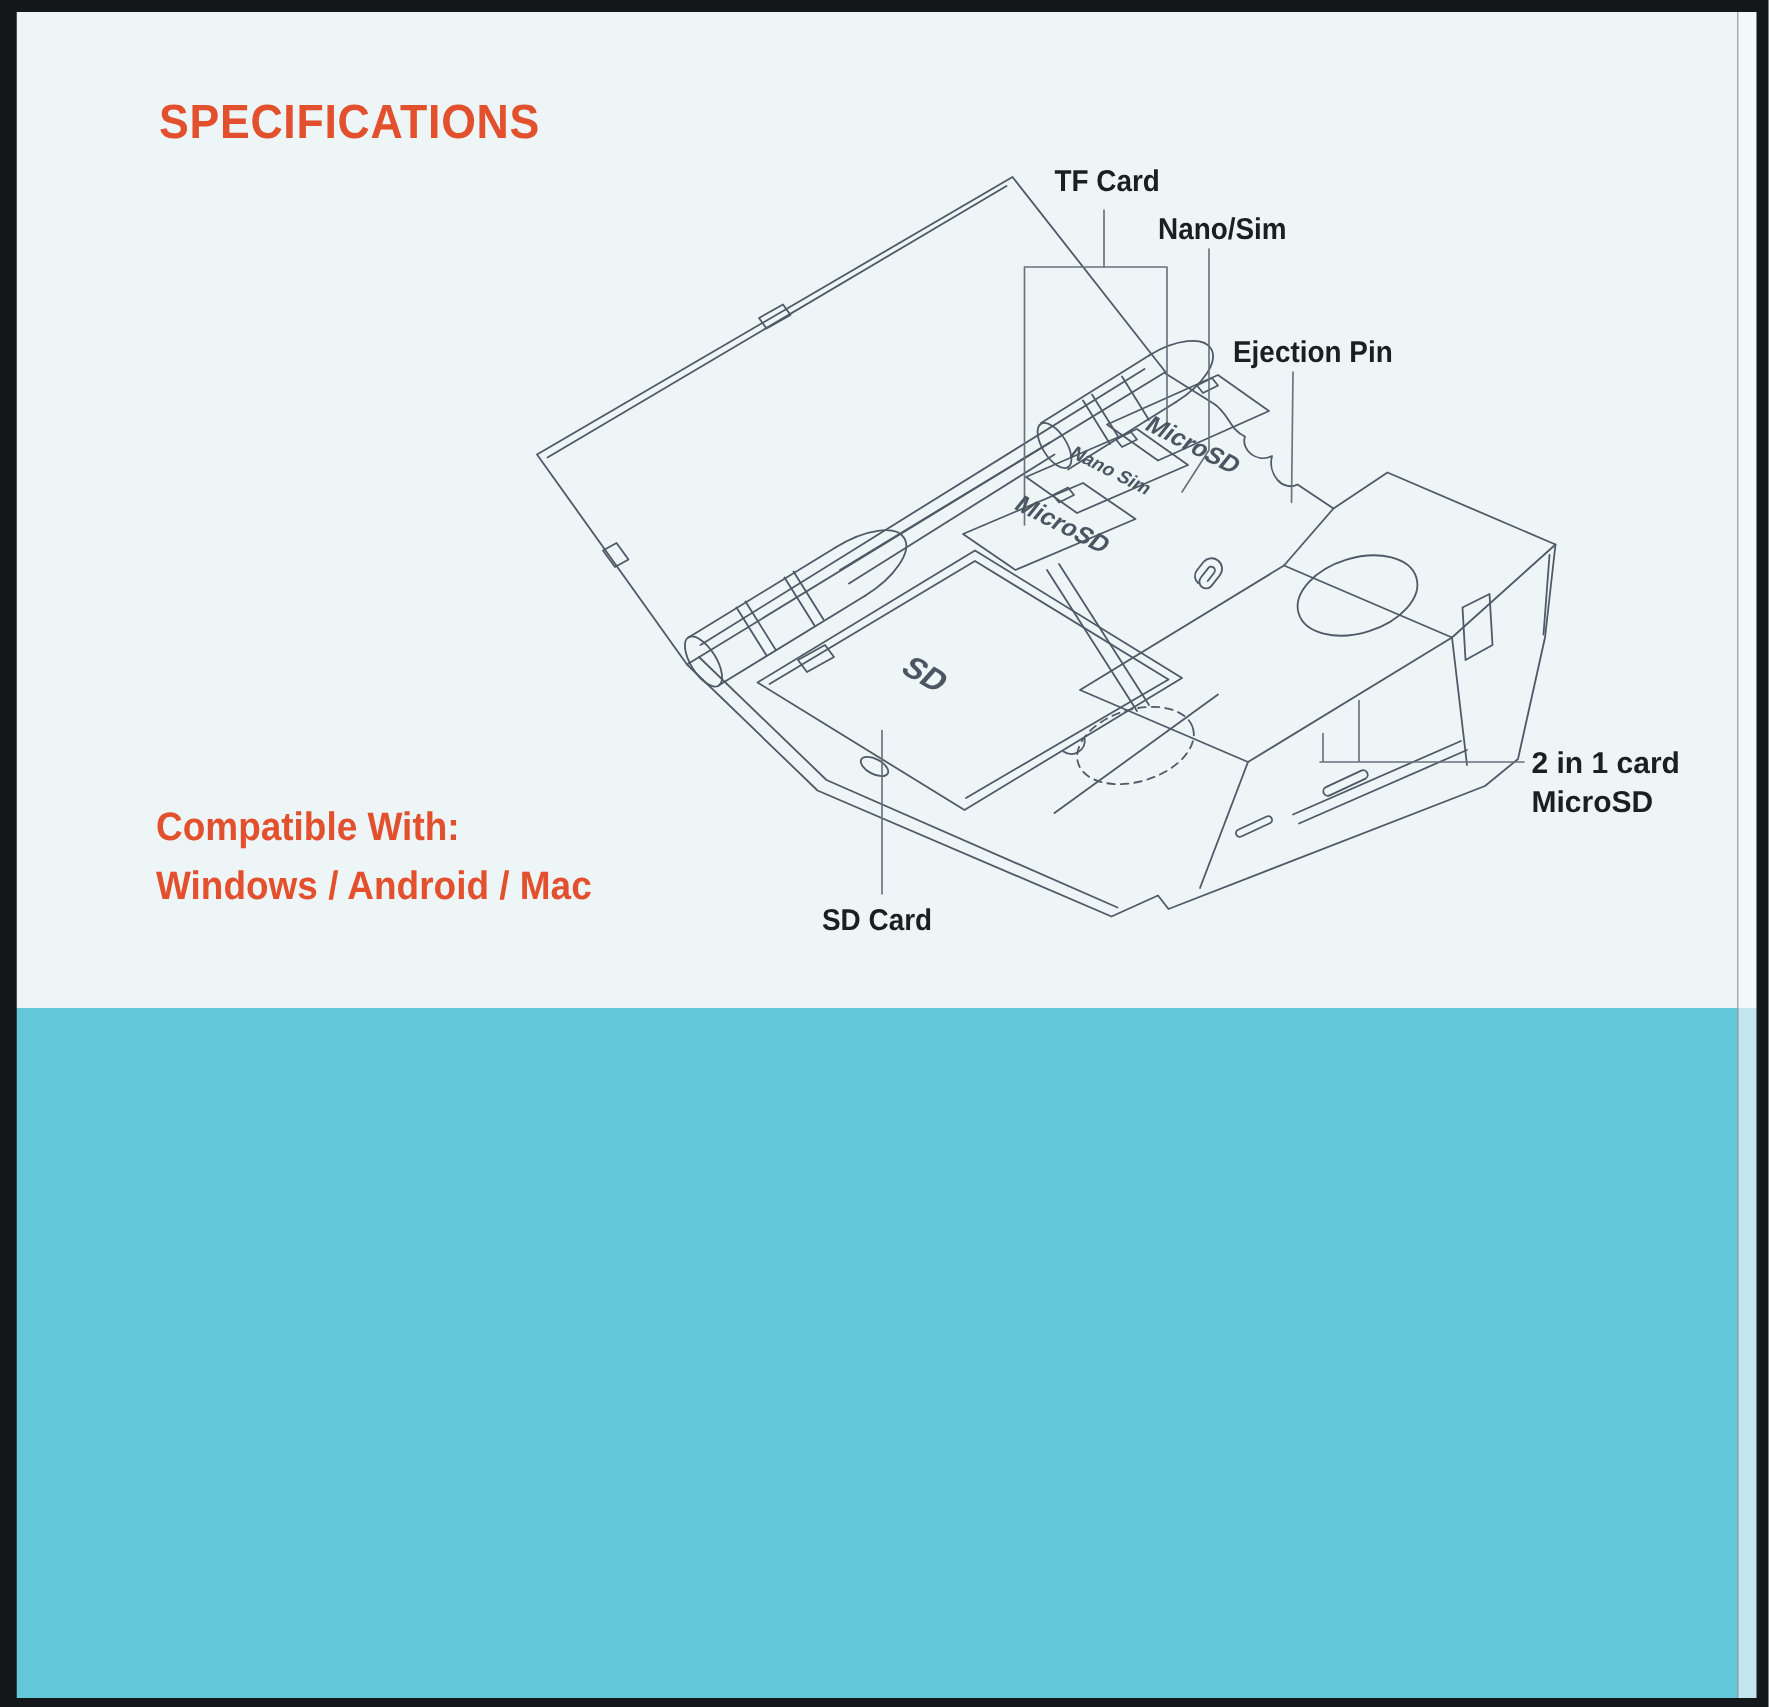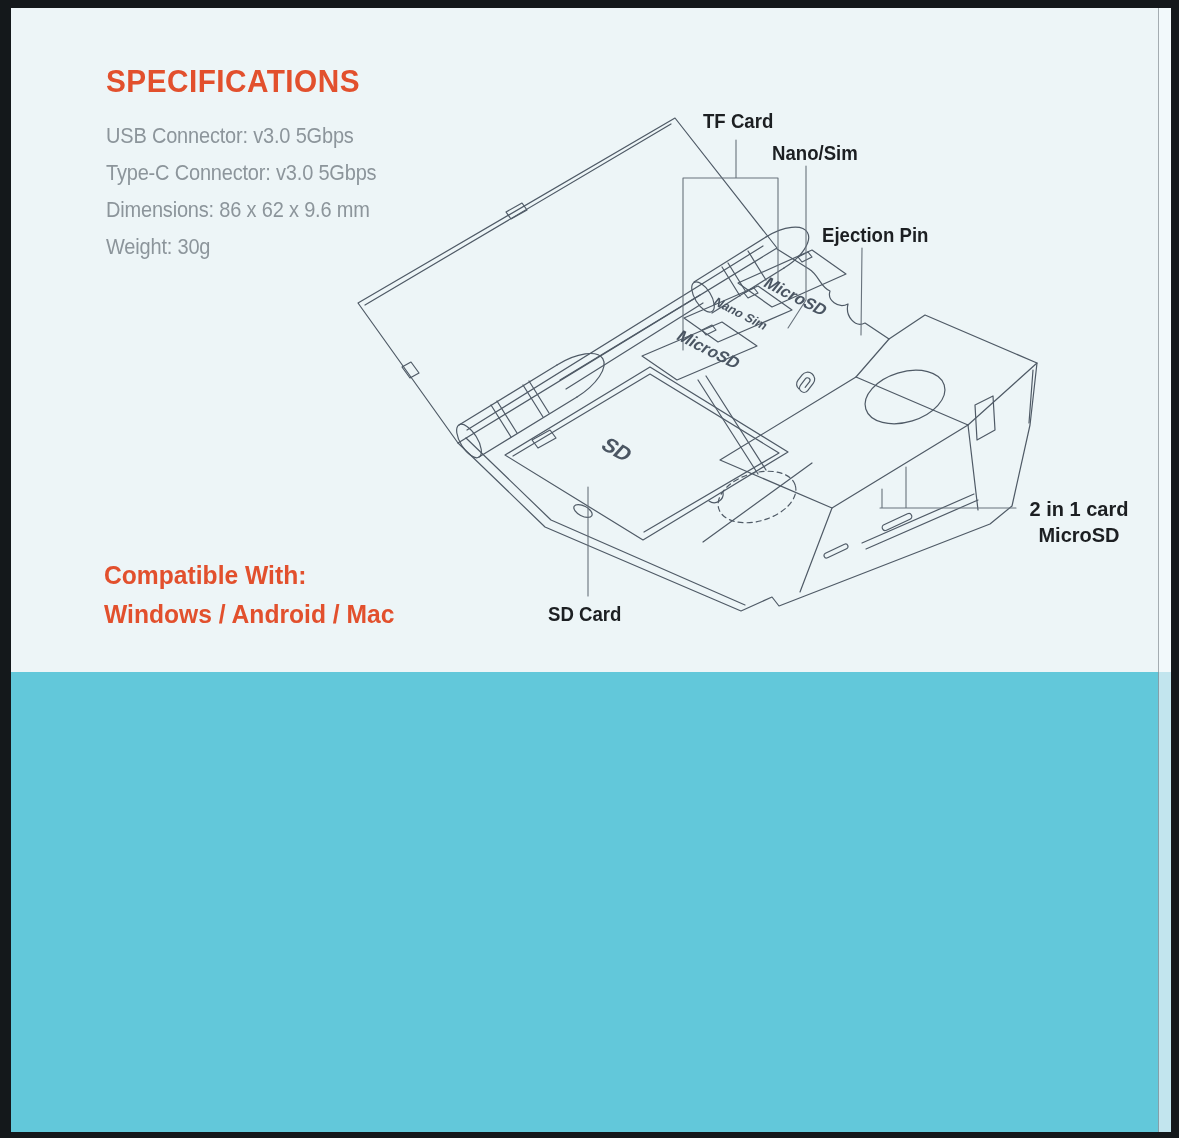--- a/index.html
+++ b/index.html
@@ -22,47 +22,41 @@
   .cond{transform:scaleX(.93);transform-origin:left top;}
 
   .spec-heading{
     position:absolute;left:95px;top:55px;
     font-size:32px;font-weight:bold;color:#e2502d;letter-spacing:.5px;white-space:nowrap;
   }
   .spec-list{position:absolute;left:95px;top:110px;}
   .spec-item{
     font-size:21.5px;color:#8c959b;line-height:37px;white-space:nowrap;letter-spacing:-.2px;
   }
-  .compat{position:absolute;left:93px;top:524px;margin-top:24px;}
+  .compat{position:absolute;left:93px;top:524px;}
   .compat div{
     font-size:26.5px;font-weight:bold;color:#e2502d;line-height:39px;white-space:nowrap;
   }
 
   .diagram-svg{position:absolute;left:329px;top:87px;}
 
   .callout{
     position:absolute;font-size:20px;font-weight:bold;color:#1c1f22;
     white-space:nowrap;letter-spacing:0;
   }
-  .callout.center{text-align:center;white-space:normal;line-height:26px;}
+  .callout.center{white-space:normal;line-height:26px;}
 </style>
 </head>
 <body>
 
 <div class="page">
   <div class="section-top">
 
     <div class="spec-heading cond">SPECIFICATIONS</div>
 
-    <div class="spec-list">
-      <div class="spec-item cond">USB Connector: v3.0 5Gbps</div>
-      <div class="spec-item cond">Type-C Connector: v3.0 5Gbps</div>
-      <div class="spec-item cond">Dimensions: 86 x 62 x 9.6 mm</div>
-      <div class="spec-item cond">Weight: 30g</div>
-    </div>
 
     <div class="compat">
       <div class="cond">Compatible With:</div>
       <div class="cond">Windows / Android / Mac</div>
     </div>
 
     <svg class="diagram-svg" width="700" height="555" viewBox="340 95 700 555">
       <g fill="none" stroke="#4f5a66" stroke-width="1.2" stroke-linejoin="round" stroke-linecap="round">
 
         <g>

